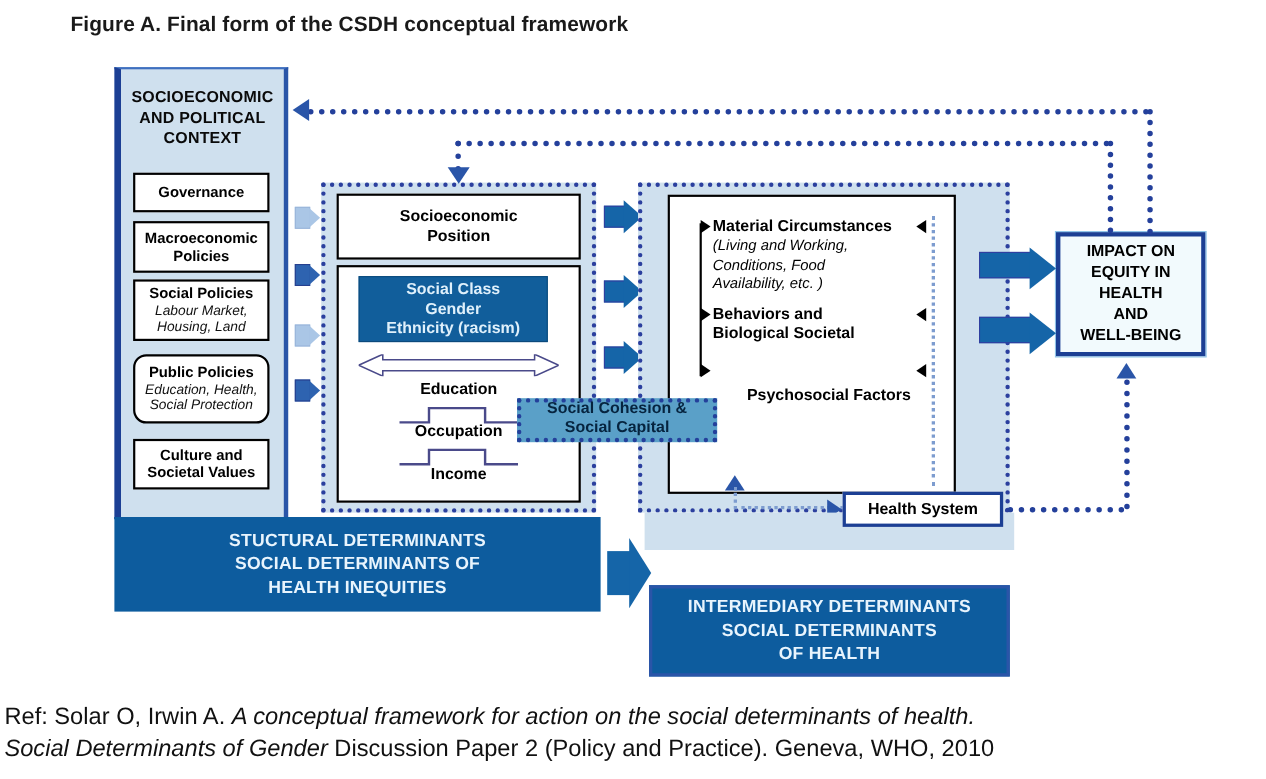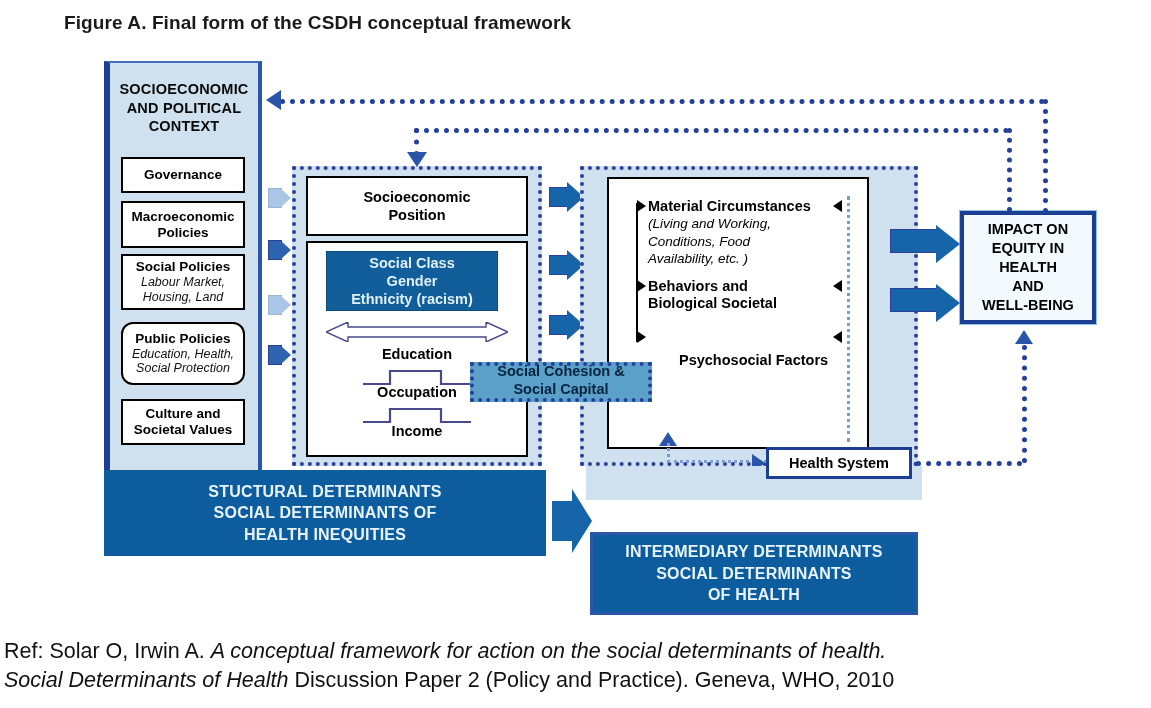--- a/index.html
+++ b/index.html
@@ -390,16 +390,16 @@
     </div>
   </div>
 
   <div class="abs blockarrow" style="left:552px; top:489px; width:40px; height:64px;">
     <div class="ba-body" style="left:0; top:12px; width:22px; height:40px; border:none;"></div>
     <div class="ba-head" style="left:20px; top:0; border-top-width:32px; border-bottom-width:32px; border-left-width:20px;"></div>
   </div>
 
   <div class="abs" id="reference">
     <span>Ref: Solar O, Irwin A. </span><i>A conceptual framework for action on the social determinants of health.</i><br>
-    <i>Social Determinants of Health</i><span> Discussion Paper 2 (Policy and Practice). Geneva, WHO, 2010</span>
+    <i>Social Determinants of Gender</i><span> Discussion Paper 2 (Policy and Practice). Geneva, WHO, 2010</span>
   </div>
 
 </div>
 
 </body></html>

